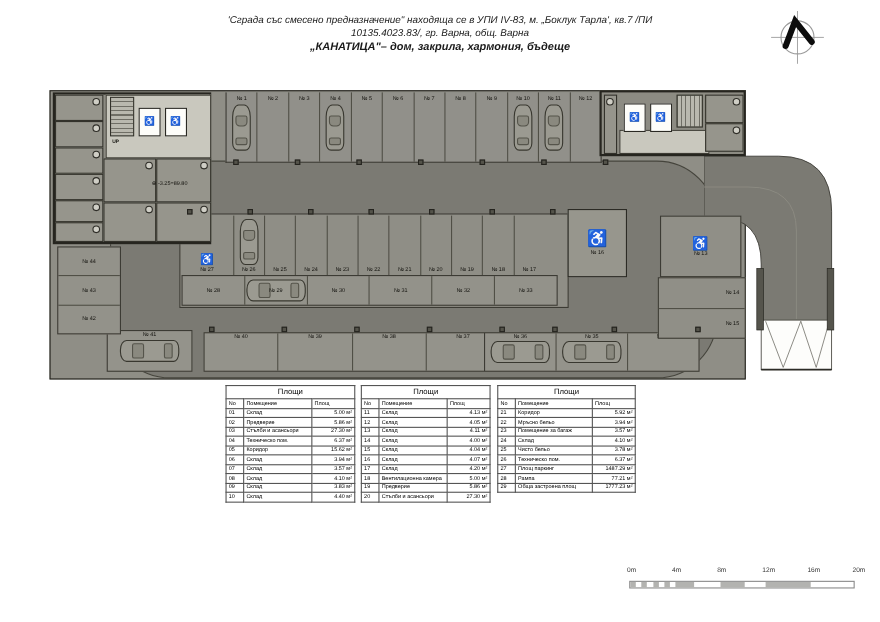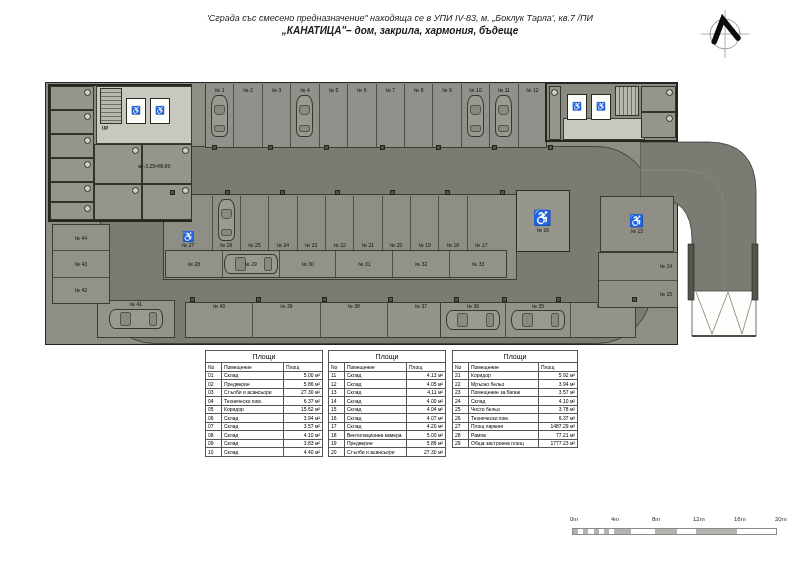--- a/index.html
+++ b/index.html
@@ -116,20 +116,21 @@
 
   [data-interactable]{cursor:default;}
 </style>
 </head>
 <body>
 
 <div id="sheet" data-interactable="false">
 
   <div id="title" data-interactable="false">
     <div class="t1" data-interactable="false">'Сграда със смесено предназначение" находяща се в УПИ IV-83, м. „Боклук Тарла', кв.7 /ПИ</div>
+    <div class="t2" data-interactable="false">10135.4023.83/, гр. Варна, общ. Варна</div>
     <div class="t3" data-interactable="false">„КАНАТИЦА"– дом, закрила, хармония, бъдеще</div>
   </div>
 
   <svg id="north" viewBox="0 0 54 54" data-interactable="false">
     <circle cx="27" cy="28" r="15" fill="none" stroke="#9a9a9a" stroke-width="1"></circle>
     <line x1="27" y1="4" x2="27" y2="52" stroke="#9a9a9a" stroke-width="0.8"></line>
     <line x1="3" y1="28" x2="51" y2="28" stroke="#9a9a9a" stroke-width="0.8"></line>
     <path d="M15 34 L27 13 L39 34" fill="none" stroke="#0c0c0c" stroke-width="5.5" stroke-linecap="round" transform="rotate(-9 27 27)"></path>
   </svg>
 

